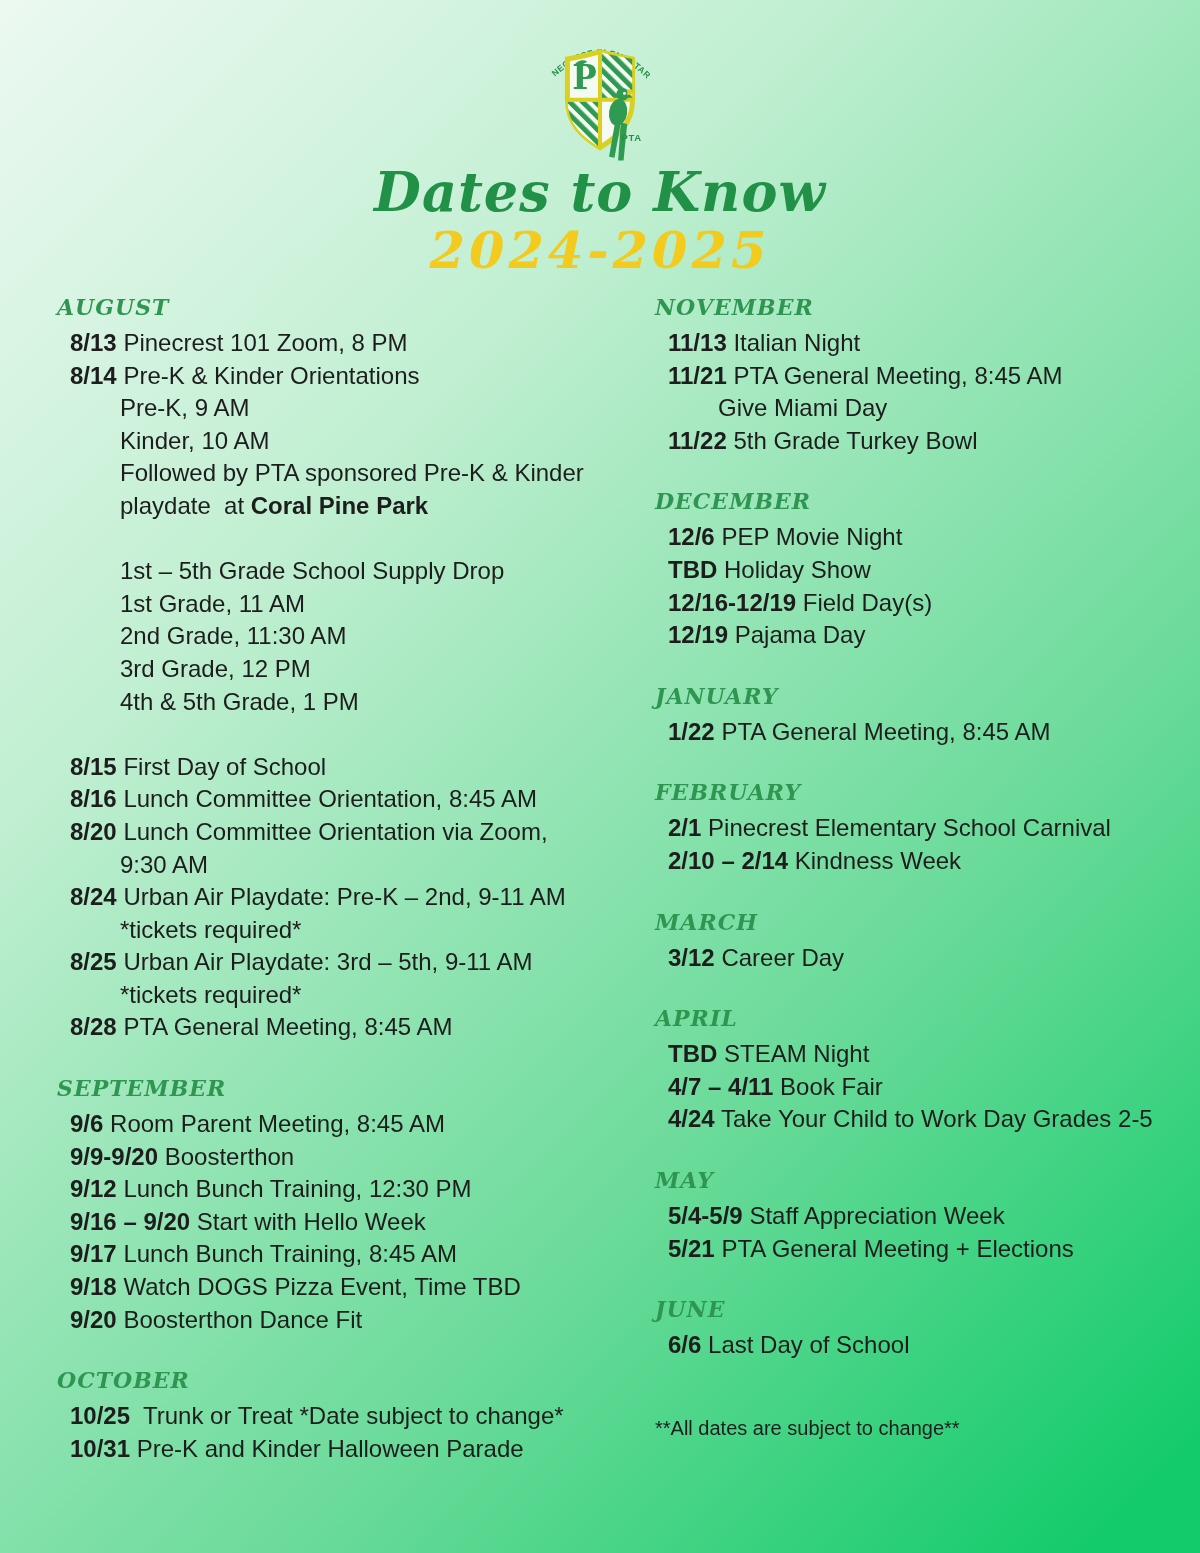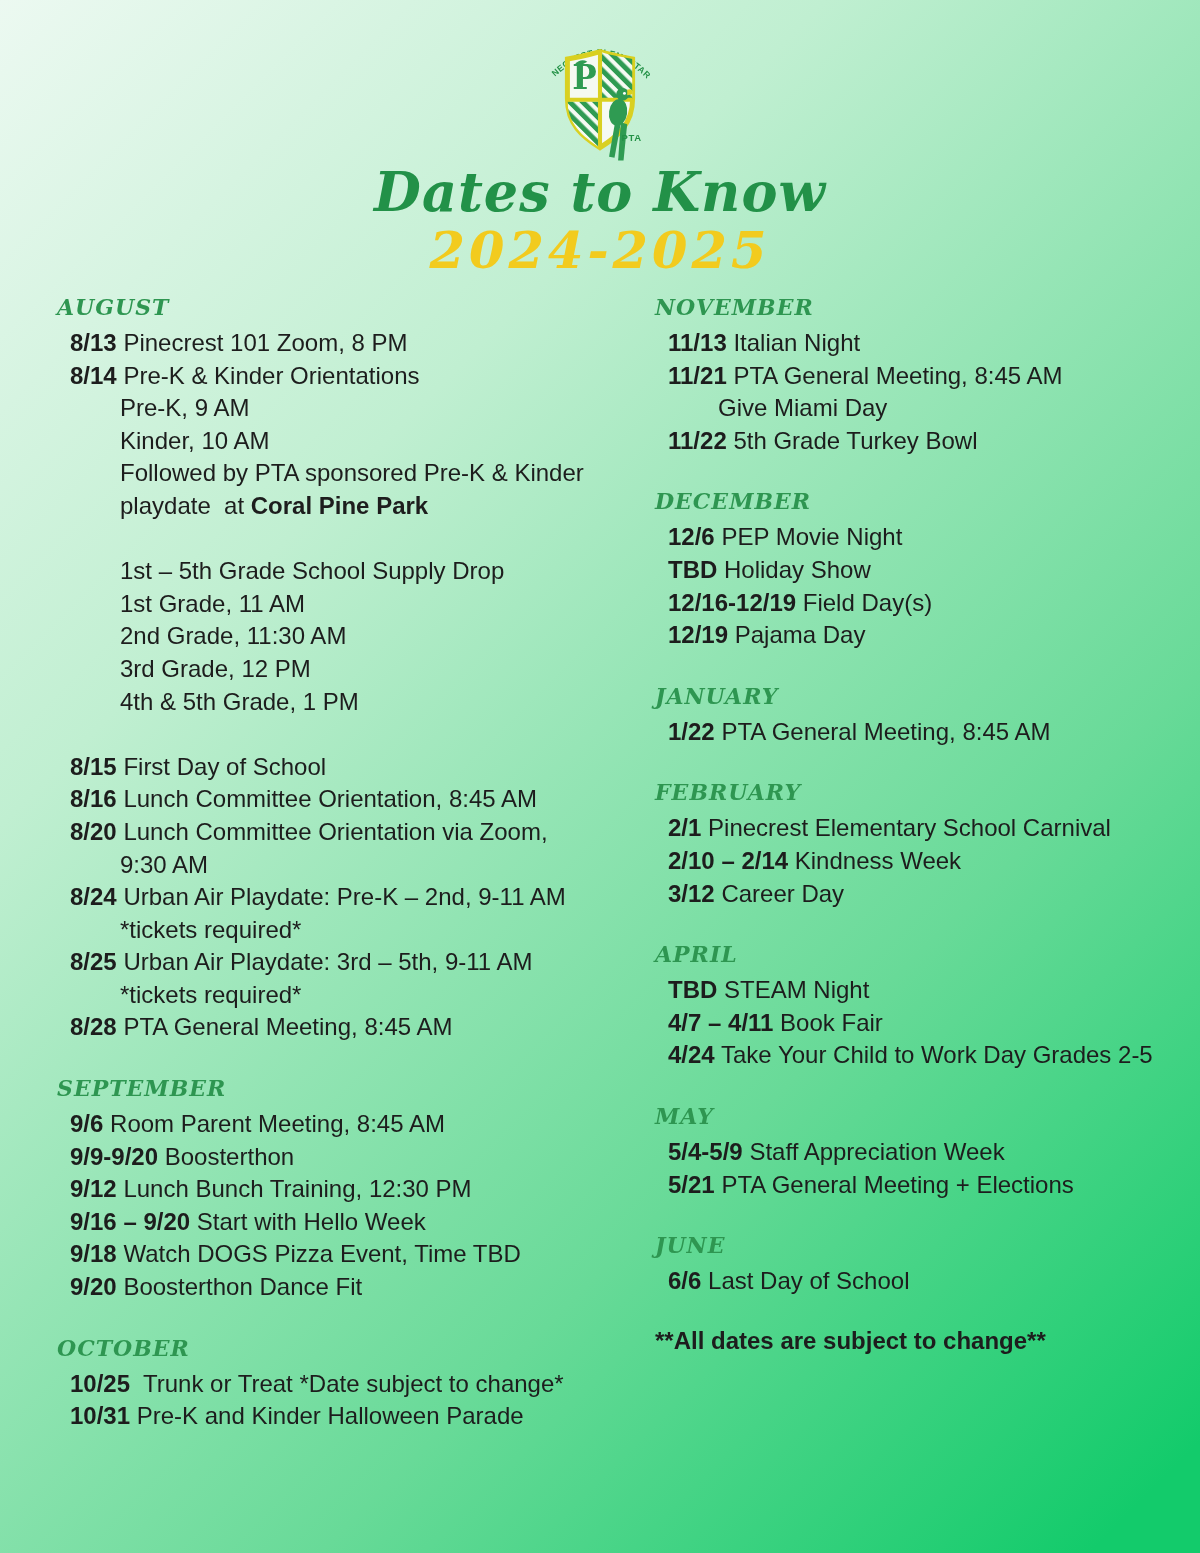--- a/index.html
+++ b/index.html
@@ -63,24 +63,24 @@
   .line {
     font-size: 24px;
     line-height: 32.6px;
     min-height: 32.6px;
     white-space: pre-wrap;
     margin-left: 13px;
   }
   .line b { font-weight: bold; }
   .line.indent { padding-left: 50px; }
   .footnote {
-    font-size: 24px;
-    font-weight: bold;
+    font-size: 20px;
+    font-weight: normal;
     line-height: 32.6px;
-    margin-top: 27px;
+    margin-top: 50px;
   }
 </style>
 </head>
 <body>
 
 <div class="page">
 
   <div class="header">
 
     <div class="logo-wrap">
@@ -155,20 +155,21 @@
         <div class="line"><b>8/24</b><span> Urban Air Playdate: Pre-K – 2nd, 9-11 AM</span></div>
         <div class="line indent"><span>*tickets required*</span></div>
         <div class="line"><b>8/25</b><span> Urban Air Playdate: 3rd – 5th, 9-11 AM</span></div>
         <div class="line indent"><span>*tickets required*</span></div>
         <div class="line"><b>8/28</b><span> PTA General Meeting, 8:45 AM</span></div>
         <div class="month">SEPTEMBER</div>
         <div class="line"><b>9/6</b><span> Room Parent Meeting, 8:45 AM</span></div>
         <div class="line"><b>9/9-9/20</b><span> Boosterthon</span></div>
         <div class="line"><b>9/12</b><span> Lunch Bunch Training, 12:30 PM</span></div>
         <div class="line"><b>9/16 – 9/20</b><span> Start with Hello Week</span></div>
+        <div class="line"><b>9/17</b><span> Lunch Bunch Training, 8:45 AM</span></div>
         <div class="line"><b>9/18</b><span> Watch DOGS Pizza Event, Time TBD</span></div>
         <div class="line"><b>9/20</b><span> Boosterthon Dance Fit</span></div>
         <div class="month">OCTOBER</div>
         <div class="line"><b>10/25</b><span>  Trunk or Treat *Date subject to change*</span></div>
         <div class="line"><b>10/31</b><span> Pre-K and Kinder Halloween Parade</span></div>
       </div>
     <div class="col col-right">
         <div class="month first">NOVEMBER</div>
         <div class="line"><b>11/13</b><span> Italian Night</span></div>
         <div class="line"><b>11/21</b><span> PTA General Meeting, 8:45 AM</span></div>
@@ -177,20 +178,21 @@
         <div class="month">DECEMBER</div>
         <div class="line"><b>12/6</b><span> PEP Movie Night</span></div>
         <div class="line"><b>TBD</b><span> Holiday Show</span></div>
         <div class="line"><b>12/16-12/19</b><span> Field Day(s)</span></div>
         <div class="line"><b>12/19</b><span> Pajama Day</span></div>
         <div class="month">JANUARY</div>
         <div class="line"><b>1/22</b><span> PTA General Meeting, 8:45 AM</span></div>
         <div class="month">FEBRUARY</div>
         <div class="line"><b>2/1</b><span> Pinecrest Elementary School Carnival</span></div>
         <div class="line"><b>2/10 – 2/14</b><span> Kindness Week</span></div>
+        <div class="month">MARCH</div>
         <div class="line"><b>3/12</b><span> Career Day</span></div>
         <div class="month">APRIL</div>
         <div class="line"><b>TBD</b><span> STEAM Night</span></div>
         <div class="line"><b>4/7 – 4/11</b><span> Book Fair</span></div>
         <div class="line"><b>4/24</b><span> Take Your Child to Work Day Grades 2-5</span></div>
         <div class="month">MAY</div>
         <div class="line"><b>5/4-5/9</b><span> Staff Appreciation Week</span></div>
         <div class="line"><b>5/21</b><span> PTA General Meeting + Elections</span></div>
         <div class="month">JUNE</div>
         <div class="line"><b>6/6</b><span> Last Day of School</span></div>

